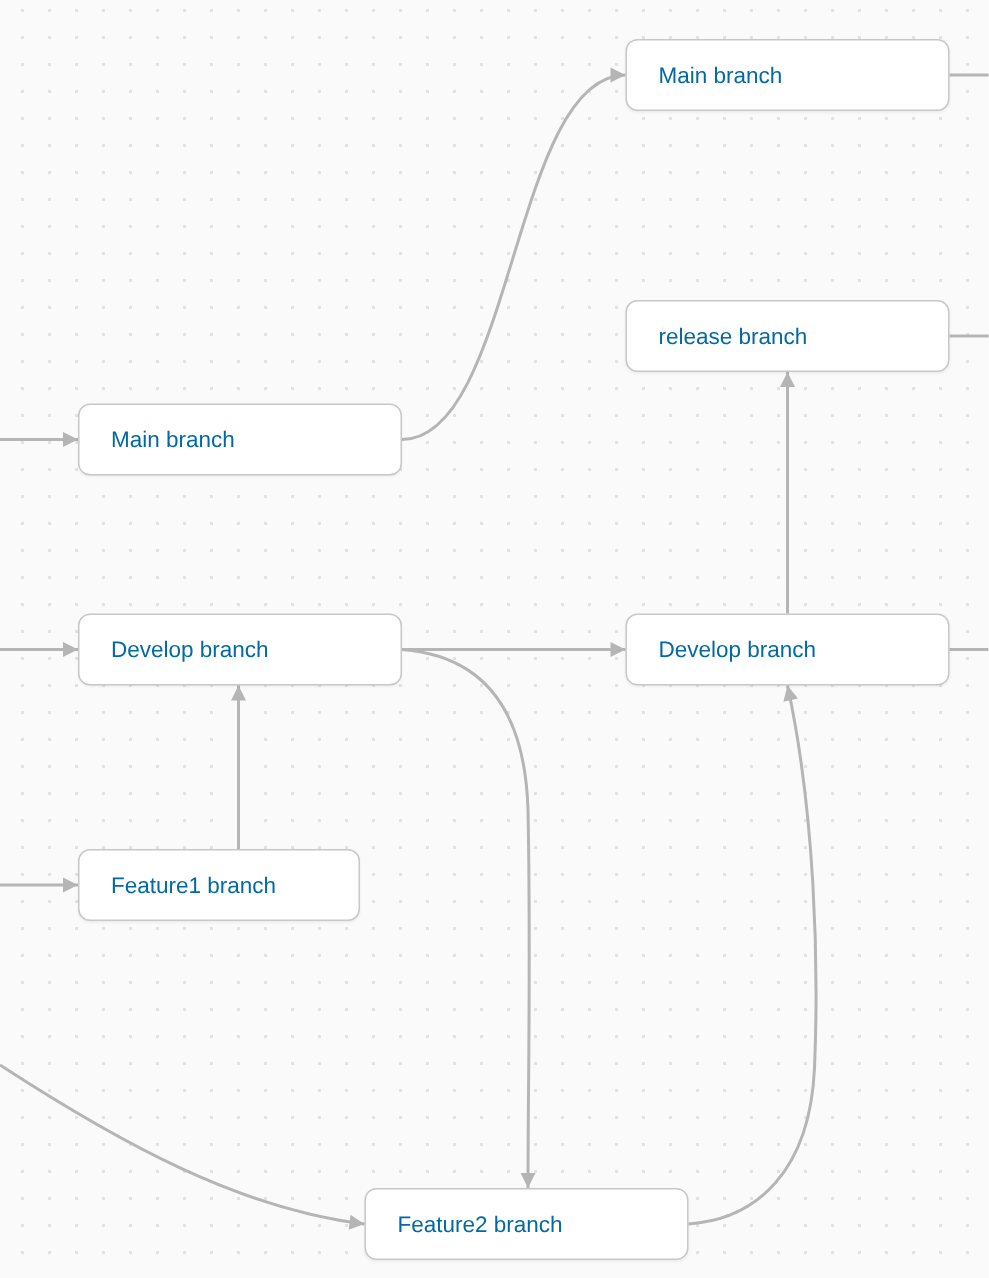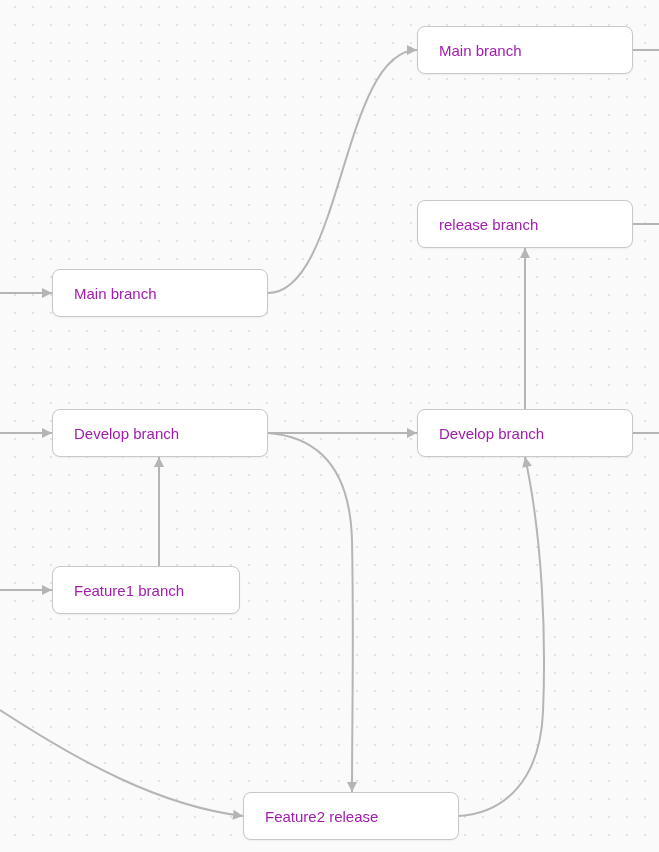--- a/index.html
+++ b/index.html
@@ -43,21 +43,21 @@
     border: 1px solid #c8c8c8;
     border-radius: 8px;
     box-shadow: 0 1px 2px rgba(0,0,0,0.05);
     display: flex;
     align-items: center;
     padding-left: 21px;
     cursor: default;
   }
   .node .label {
     font-size: 15px;
-    color: #a21caf;
+    color: #0369a1;
     line-height: 1;
     white-space: nowrap;
   }
 </style>
 </head>
 <body>
 
 <div class="canvas">
   <svg class="edges" xmlns="http://www.w3.org/2000/svg">
     <defs>
@@ -94,16 +94,16 @@
       <div class="node" style="left: 52px; top: 409px; width: 216px; height: 48px;">
         <span class="label">Develop branch</span>
       </div>
       <div class="node" style="left: 417px; top: 409px; width: 216px; height: 48px;">
         <span class="label">Develop branch</span>
       </div>
       <div class="node" style="left: 52px; top: 566px; width: 188px; height: 48px;">
         <span class="label">Feature1 branch</span>
       </div>
       <div class="node" style="left: 243px; top: 792px; width: 216px; height: 48px;">
-        <span class="label">Feature2 release</span>
+        <span class="label">Feature2 branch</span>
       </div>
     </div>
 </div>
 
 </body></html>

